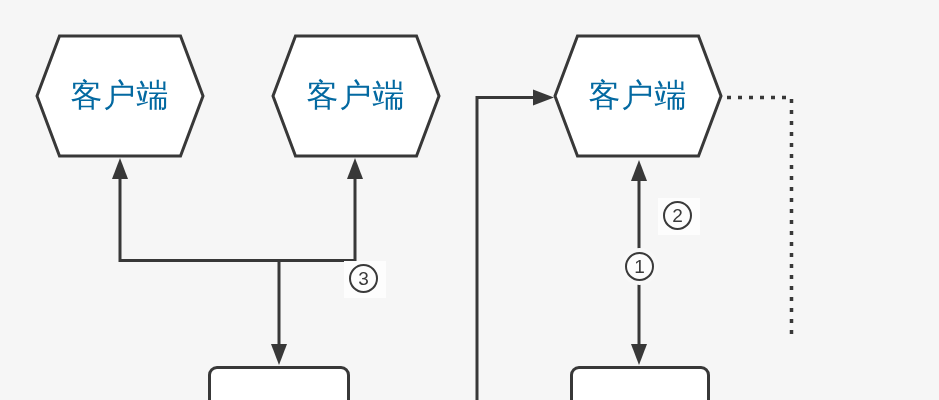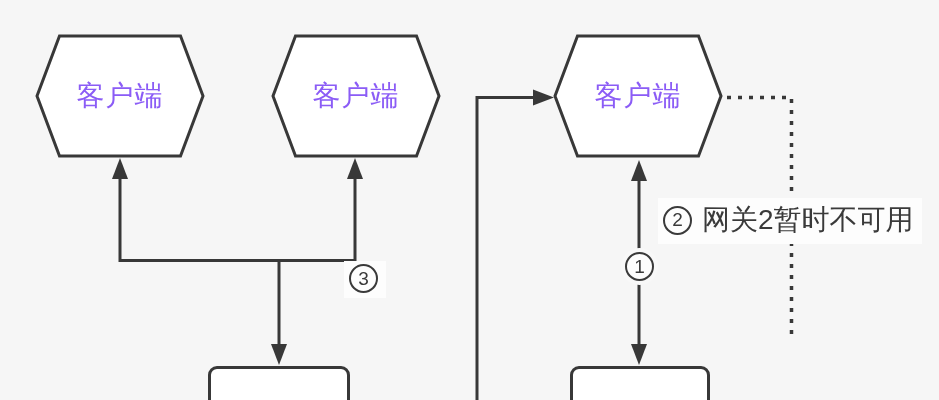--- a/index.html
+++ b/index.html
@@ -32,23 +32,23 @@
   .hex svg {
     position: absolute;
     left: 0; top: 0;
   }
   .hex .hex-label {
     position: absolute;
     left: 0; top: 0; right: 0; bottom: 0;
     display: flex;
     align-items: center;
     justify-content: center;
-    font-size: 28px;
+    font-size: 32px;
     letter-spacing: 1px;
-    color: #8b5cf6;
+    color: #0369a1;
   }
   .gateway-box {
     position: absolute;
     box-sizing: border-box;
     height: 64px;
     background: #ffffff;
     border: 3px solid #383838;
     border-radius: 9px;
   }
   .note {
@@ -134,18 +134,17 @@
 
   <div class="gateway-box" style="left:208px; top:366px; width:142px;"></div>
   <div class="gateway-box" style="left:570px; top:366px; width:140px;"></div>
 
   <div class="note" style="left:344px; top:261px;">
     <span class="badge">3</span>
   </div>
 
   <div class="note" style="left:658px; top:198px;">
     <span class="badge">2</span>
-    <span>网关2暂时不可用</span>
   </div>
 
   <span class="badge badge-solo">1</span>
 
 </div>
 
 </body></html>

